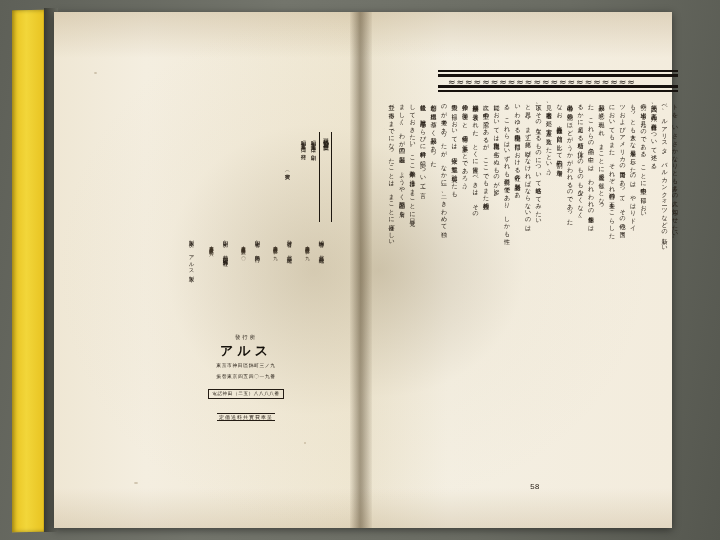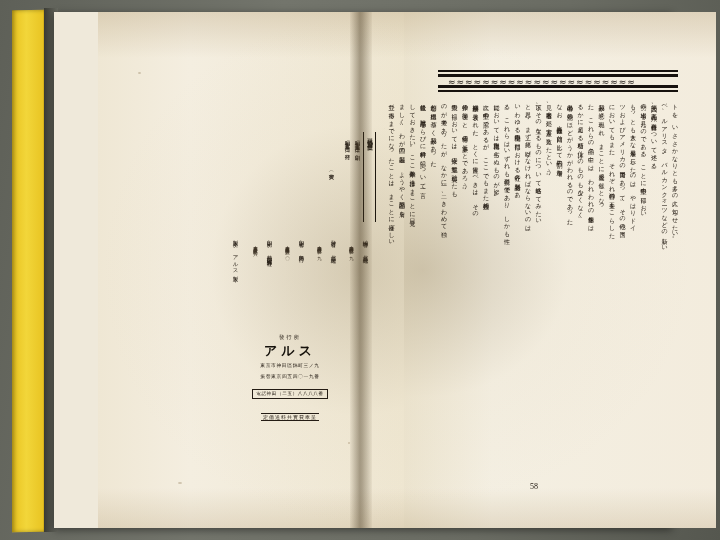--- a/index.html
+++ b/index.html
@@ -68,21 +68,20 @@
     height: 516px;
     background: #efe9da;
     box-shadow: 0 2px 8px rgba(0,0,0,0.45);
   }
 
   .page {
     position: absolute;
     top: 0;
     bottom: 0;
     background: #f2ecdd;
-    margin-left: 44px;
   }
   .page-left {
     left: 0;
     width: 306px;
     background:
       radial-gradient(ellipse at 85% 50%, rgba(130,110,70,0.25) 0%, rgba(200,180,140,0.05) 40%, rgba(0,0,0,0) 70%),
       linear-gradient(90deg, #efe7d4 0%, #f4eee0 30%, #efe7d2 100%);
   }
   .page-right {
     left: 306px;
@@ -163,21 +162,21 @@
     overflow: hidden;
     text-align: justify;
   }
 
   .page-number {
     position: absolute;
     left: 476px;
     top: 470px;
     font-size: 8px;
     color: #2a2219;
-    font-family: Liberation Serif, serif;
+    font-family: Liberation Mono, monospace;
   }
 
   
   .colophon {
     position: absolute;
     left: 110px;
     top: 120px;
     width: 168px;
     height: 300px;
   }

